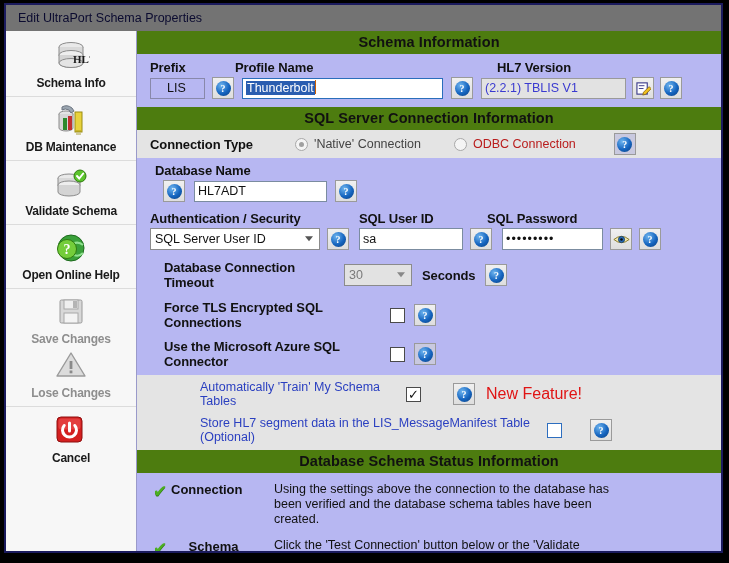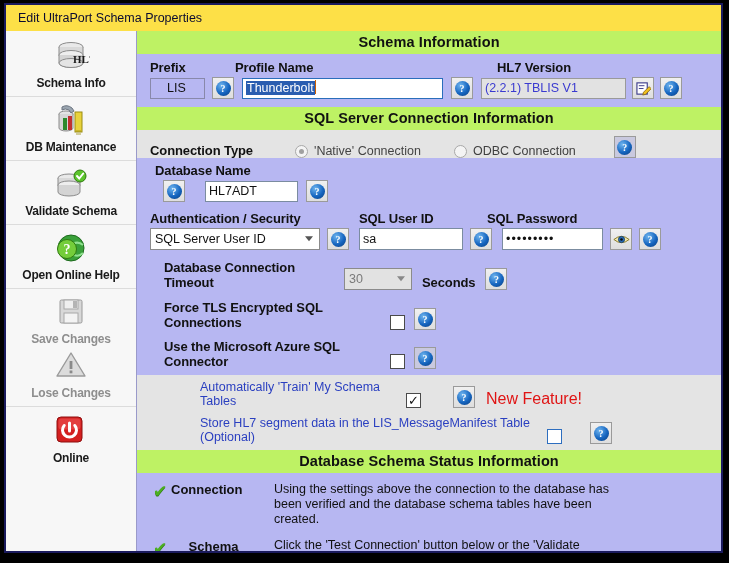--- a/index.html
+++ b/index.html
@@ -18,21 +18,21 @@
     position: absolute;
     left: 4px; top: 3px;
     width: 719px; height: 550px;
     background: #ffffff;
     border: 2px solid #1b1b5e;
     box-sizing: border-box;
     overflow: hidden;
   }
   #titlebar {
     height: 26px;
-    background: #fde047;
+    background: #737373;
     display: flex; align-items: center;
     padding-left: 12px;
     box-sizing: border-box;
   }
   #titlebar .title {
     font-size: 12.5px;
     color: #0b0b30;
     font-family: "Liberation Sans", sans-serif;
   }
   #body-area {
@@ -72,32 +72,32 @@
   .side-icon { width: 38px; height: 34px; position: relative; }
 
   
   #main {
     flex: 1;
     background: #b7b7f2;
     position: relative;
     overflow: hidden;
   }
   .section-header {
-    background: #bef264;
+    background: #4d7c0f;
     text-align: center;
     font-size: 14.5px;
     font-weight: bold;
     color: #111;
     padding: 3px 0 4px 0;
     letter-spacing: 0.1px;
   }
   .panel { background: #b7b7f2; }
   .grayband { background: #e4e4e4; }
 
-  .row { display: flex; align-items: flex-end; }
+  .row { display: flex; align-items: center; }
   .lbl {
     font-size: 13px; font-weight: bold; color: #111;
     letter-spacing: -0.1px;
   }
   .lbl-plain { font-size: 12.5px; color: #111; }
 
   
   .tb {
     height: 21px;
     border: 1px solid #7b8ca0;
@@ -319,21 +319,21 @@
 
         <div class="side-item nosep" style="padding-top:8px;">
           <span class="side-icon">
             <svg width="34" height="32" viewBox="0 0 34 32">
               <rect x="5" y="2" width="25" height="25" rx="4" fill="#d42020" stroke="#8e0f0f"></rect>
               <rect x="6.5" y="3.5" width="22" height="11" rx="3" fill="#e84a4a" opacity="0.75"></rect>
               <path d="M17.5 8 v8" stroke="#ffffff" stroke-width="3" stroke-linecap="round"></path>
               <path d="M12.2 10.5 a7 7 0 1 0 10.6 0" stroke="#ffffff" stroke-width="3" fill="none" stroke-linecap="round"></path>
             </svg>
           </span>
-          <span class="side-label">Online</span>
+          <span class="side-label">Cancel</span>
         </div>
 
       </div>
 
       <div id="main">
 
         <div class="section-header">Schema Information</div>
 
         <div class="panel" style="padding:6px 0 8px 0;">
           <div class="row" style="padding-left:13px;">
@@ -368,36 +368,36 @@
 
         <div class="section-header">SQL Server  Connection Information</div>
 
         <div class="grayband row" style="height:28px; padding-left:13px;">
           <span class="lbl" style="width:145px;">Connection Type</span>
           <span class="radio">
               <span class="dot"></span>
             </span>
           <span class="lbl-plain" style="margin-left:6px; width:140px; color:#444;">'Native' Connection</span>
           <span class="radio"></span>
-          <span class="lbl-plain" style="margin-left:6px; color:#404040;">ODBC Connection</span>
+          <span class="lbl-plain" style="margin-left:6px; color:#b91c1c;">ODBC Connection</span>
           <div class="help flat" style="margin-left:38px;">
             <span class="qm">?</span>
           </div>
         </div>
 
         <div class="panel" style="padding:5px 0 6px 0;">
 
           <div class="row" style="padding-left:18px;">
             <span class="lbl">Database Name</span>
           </div>
           <div class="row" style="padding-left:18px; margin-top:2px;">
             <div class="help" style="margin-left:8px;">
               <span class="qm">?</span>
             </div>
-            <div class="tb" style="width:93px; margin-left:20px;">HL7ADT</div>
+            <div class="tb" style="width:133px; margin-left:9px;">HL7ADT</div>
             <div class="help" style="margin-left:8px;">
               <span class="qm">?</span>
             </div>
           </div>
 
           <div class="row" style="padding-left:13px; margin-top:9px;">
             <span class="lbl" style="width:209px;">Authentication / Security</span>
             <span class="lbl" style="width:128px;">SQL User ID</span>
             <span class="lbl">SQL Password</span>
           </div>

